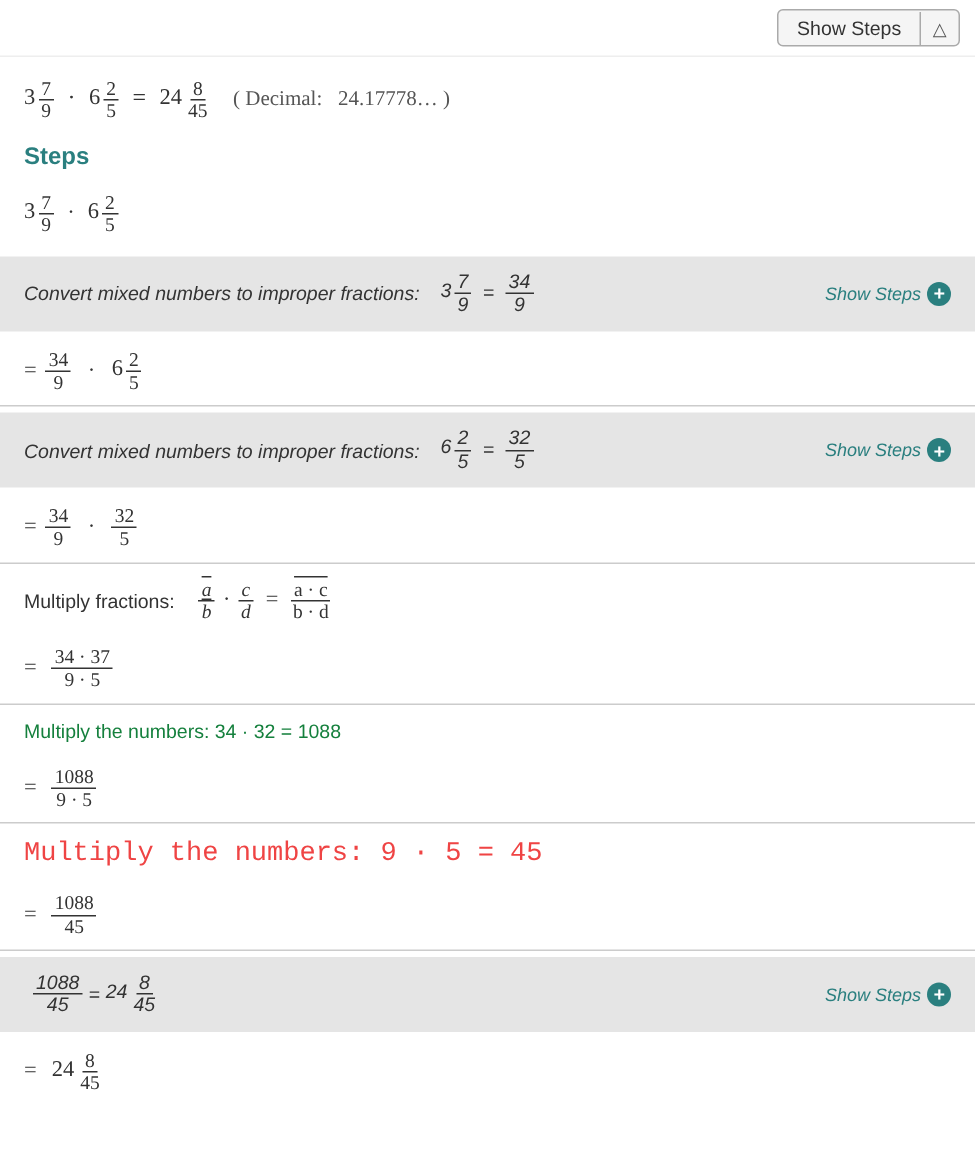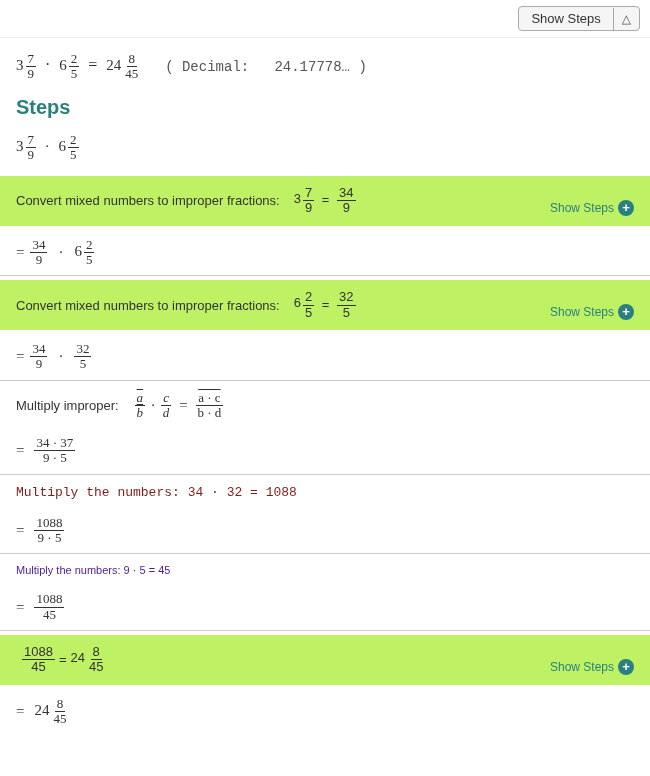--- a/index.html
+++ b/index.html
@@ -46,49 +46,50 @@
 
     
     .main-result {
       padding: 14px 16px 10px 16px;
       font-size: 16px;
       display: flex;
       align-items: center;
       gap: 8px;
     }
     .decimal-note {
-      font-family: Liberation Mono, monospace;
+      font-family: Liberation Serif, serif;
       font-size: 14px;
       color: #555;
     }
 
     
     .steps-heading {
       padding: 4px 16px 8px 16px;
       font-family: Arial, sans-serif;
-      font-size: 20px;
+      font-size: 16px;
       font-weight: bold;
       color: #2a7f7f;
     }
 
     
     .expr-block {
       padding: 6px 16px 10px 16px;
       font-size: 15px;
     }
 
     
     .step-card {
-      background: #bef264;
+      background: #e5e5e5;
       border-radius: 0;
       padding: 10px 16px;
       margin: 4px 0;
       display: flex;
-      align-items: flex-end;
+      align-items: center;
       justify-content: space-between;
+      font-style: italic;
     }
     .step-card-content {
       display: flex;
       align-items: center;
       gap: 8px;
       font-family: Arial, sans-serif;
       font-size: 13px;
       color: #333;
     }
     .step-card .show-steps-link {
@@ -305,21 +306,21 @@
   <span style="margin:0 5px;">·</span>
   <span class="frac">
       <span class="num">32</span>
       <span class="den">5</span>
     </span>
 </div>
 
 <hr class="section-divider">
 
 <div class="step-line" style="padding-top:10px;">
-  <span style="font-family:Arial,sans-serif;font-size:13px;color:#333;">Multiply improper:</span>
+  <span style="font-family:Arial,sans-serif;font-size:13px;color:#333;">Multiply fractions:</span>
   <span style="margin-left:10px;display:inline-flex;align-items:center;gap:3px;">
     <span class="frac" style="text-decoration:overline;font-style:italic;">
       <span class="num" style="text-decoration:none;">a</span>
       <span class="den">b</span>
     </span>
     <span style="margin:0 3px;font-style:italic;">·</span>
     <span class="frac" style="font-style:italic;">
       <span class="num">c</span>
       <span class="den">d</span>
     </span>
@@ -335,35 +336,35 @@
   <span>=</span>
   <span class="frac" style="margin-left:4px;">
     <span class="num">34 · 37</span>
     <span class="den">9 · 5</span>
   </span>
 </div>
 
 <hr class="section-divider">
 
 <div class="step-line" style="padding-top:10px;">
-  <span style="font-family:Liberation Mono, monospace;font-size:13px;color:#7f1d1d;">Multiply the numbers: 34 · 32 = 1088</span>
+  <span style="font-family:Liberation Sans, sans-serif;font-size:13px;color:#15803d;">Multiply the numbers: 34 · 32 = 1088</span>
 </div>
 
 <div class="step-line">
   <span>=</span>
   <span class="frac" style="margin-left:4px;">
     <span class="num">1088</span>
     <span class="den">9 · 5</span>
   </span>
 </div>
 
 <hr class="section-divider">
 
 <div class="step-line" style="padding-top:10px;">
-  <span style="font-family:Liberation Sans, sans-serif;font-size:11px;color:#4c1d95;">Multiply the numbers: 9 · 5 = 45</span>
+  <span style="font-family:Liberation Mono, monospace;font-size:18px;color:#ef4444;">Multiply the numbers: 9 · 5 = 45</span>
 </div>
 
 <div class="step-line">
   <span>=</span>
   <span class="frac" style="margin-left:4px;">
     <span class="num">1088</span>
     <span class="den">45</span>
   </span>
 </div>
 

